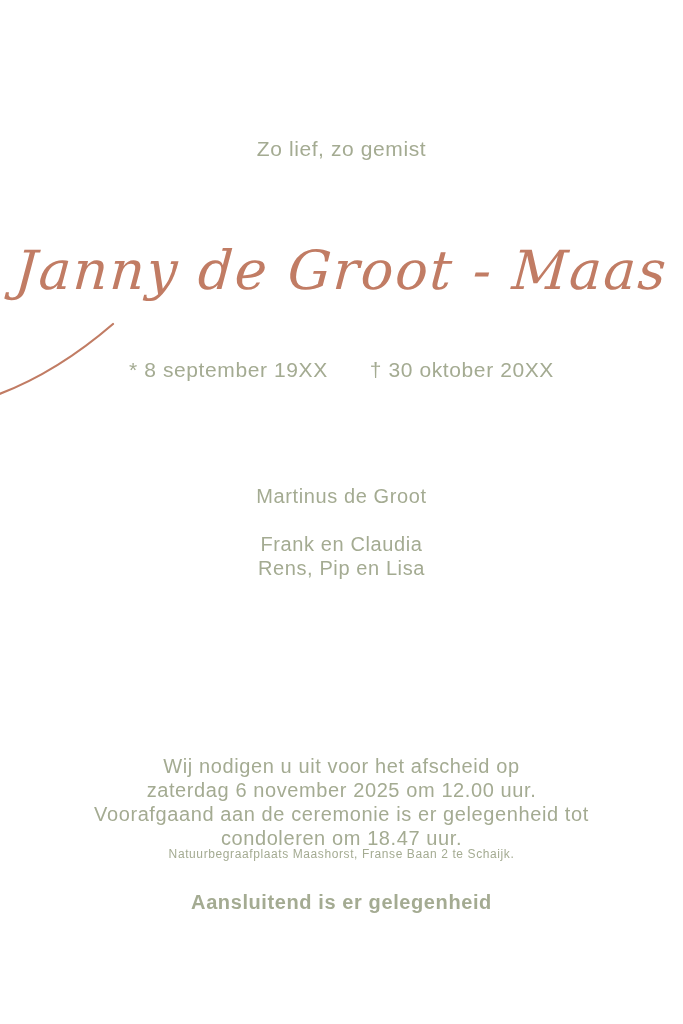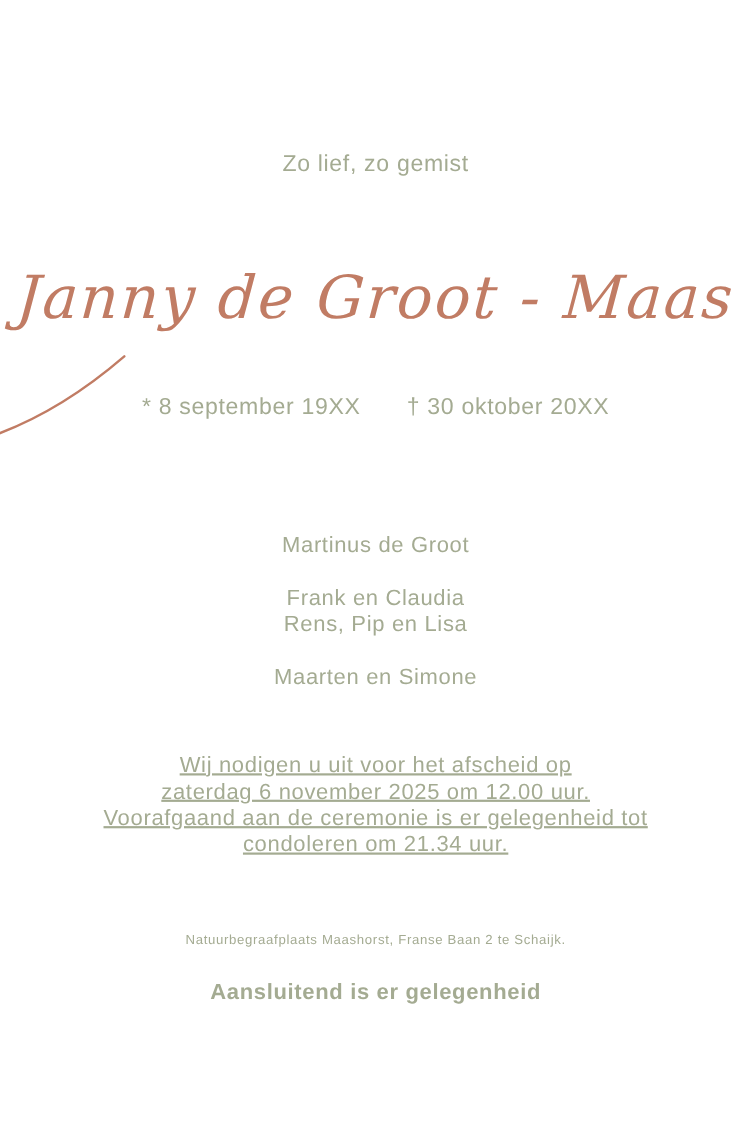--- a/index.html
+++ b/index.html
@@ -77,24 +77,23 @@
   }
 
   .family {
     top: 468px;
     font-size: 20px;
     line-height: 24px;
   }
   .family .group { margin-top: 24px; }
 
   .invitation {
-    top: 668px;
+    top: 738px;
     font-size: 20px;
     line-height: 24px;
-    text-decoration: underline;
   }
 
   .location-line {
     top: 826px;
     font-size: 12px;
     line-height: 24px;
   }
 
   .closing {
     top: 874px;
@@ -121,29 +120,28 @@
     <span>† 30 oktober 20XX</span>
   </div>
 
   <div class="block family">
     <div>Martinus de Groot</div>
     <div class="group">
       <div>Frank en Claudia</div>
       <div>Rens, Pip en Lisa</div>
     </div>
     <div class="group">
-      <div>Maarten en Simone</div>
     </div>
   </div>
 
   <div class="block invitation">
     <div>Wij nodigen u uit voor het afscheid op</div>
     <div>zaterdag 6 november 2025 om 12.00 uur.</div>
     <div>Voorafgaand aan de ceremonie is er gelegenheid tot</div>
-    <div>condoleren om 21.34 uur.</div>
+    <div>condoleren om 18.47 uur.</div>
   </div>
 
   <div class="line location-line">Natuurbegraafplaats Maashorst, Franse Baan 2 te Schaijk.</div>
 
   <div class="block closing">
     <div>Aansluitend is er gelegenheid</div>
   </div>
 
 </div>
 

